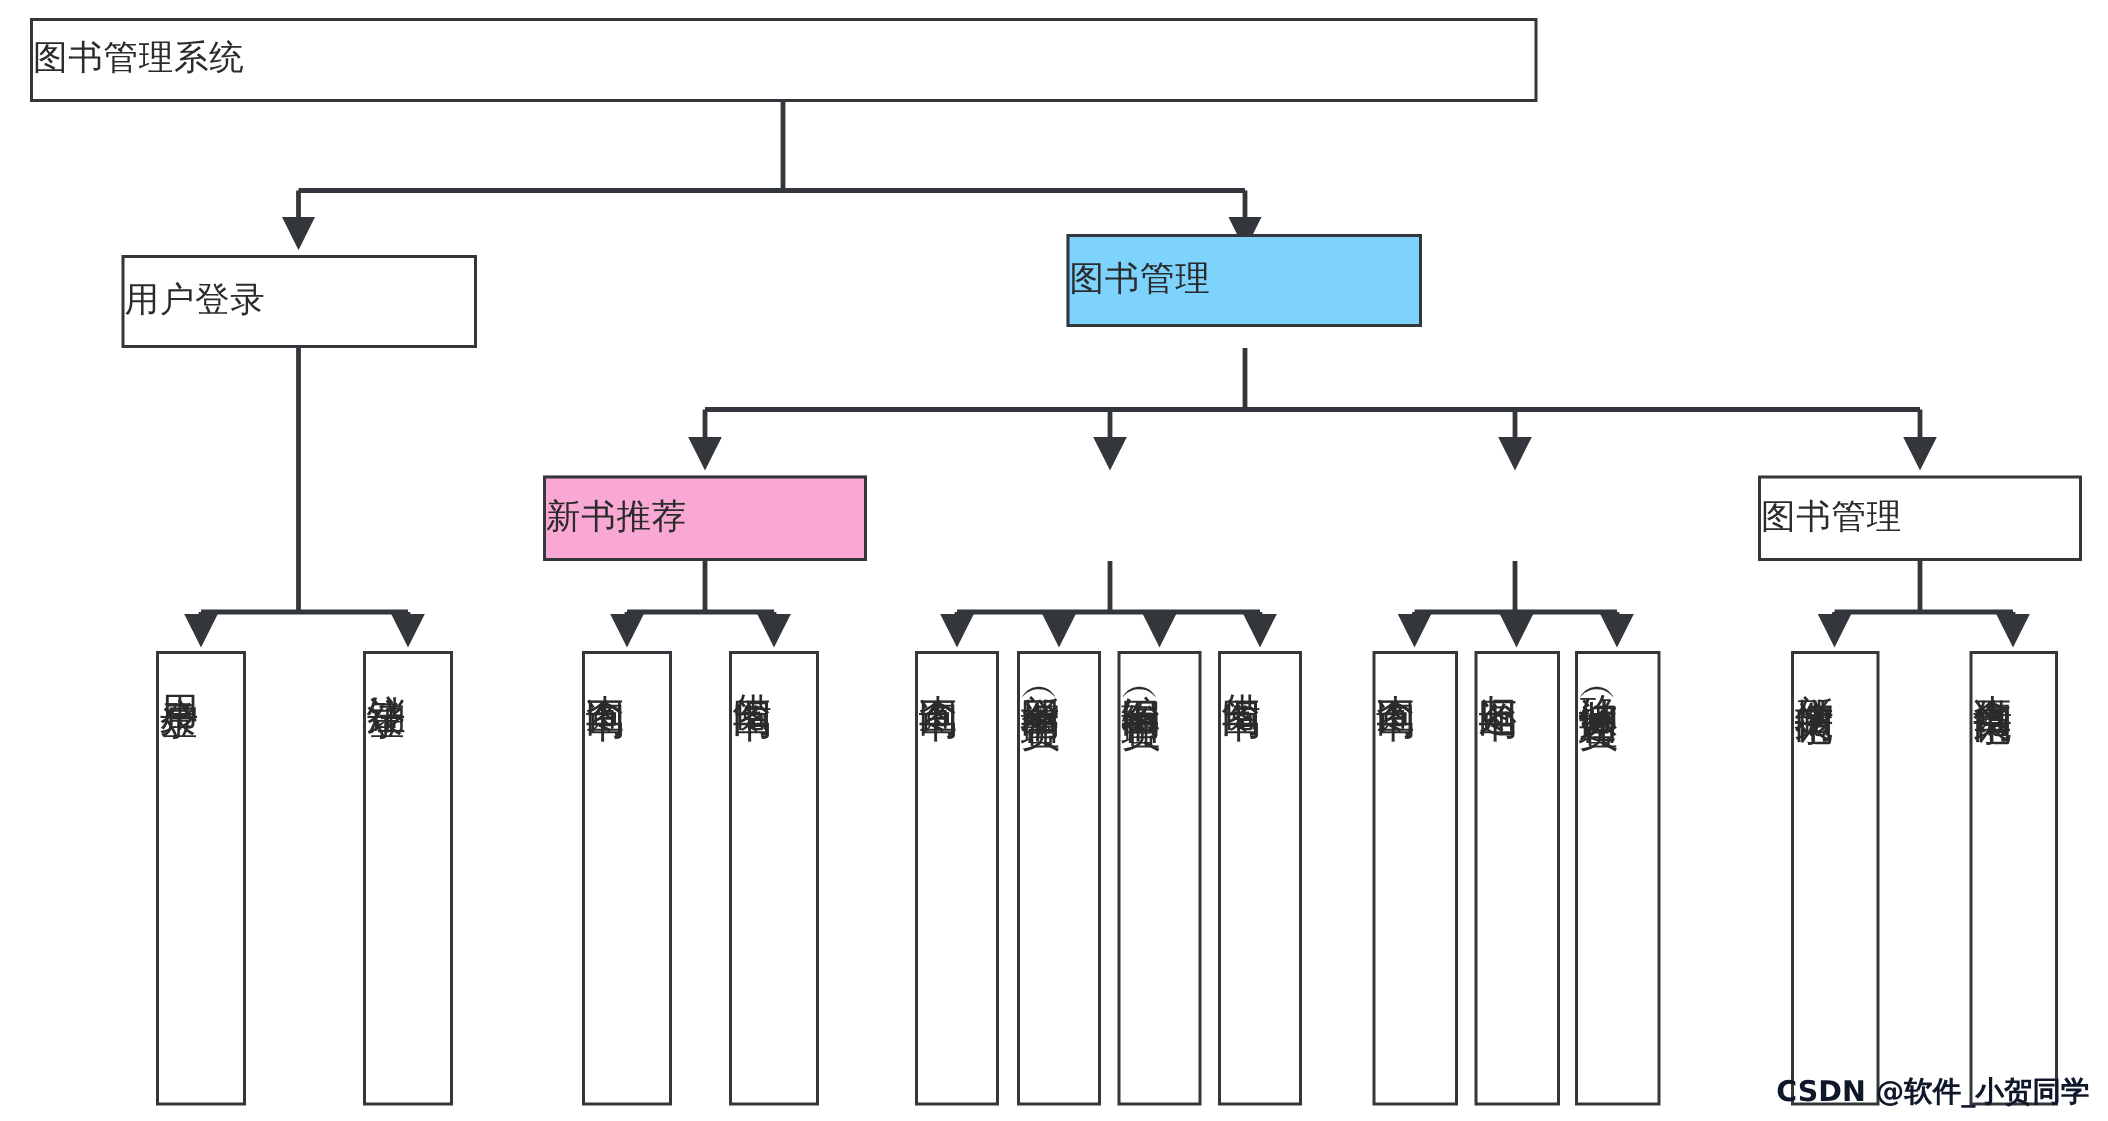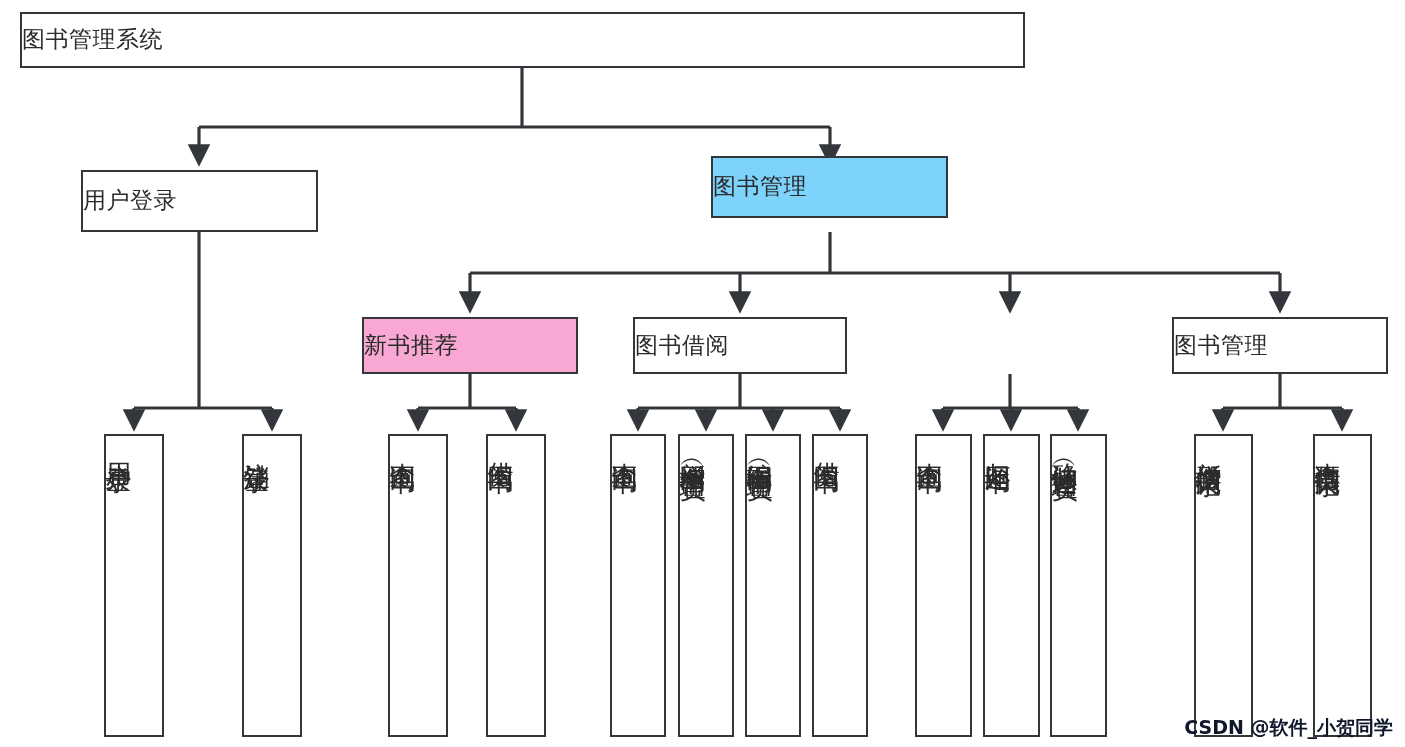--- a/index.html
+++ b/index.html
@@ -132,23 +132,20 @@
   <div class="node horiz" style="left: 81px; top: 170px; width: 237px; height: 62px; border-color: rgb(51, 55, 59); background: rgb(255, 255, 255); color: rgb(43, 43, 43);">
     <span class="node-label">用户登录</span>
   </div>
   <div class="node horiz" style="left: 711px; top: 156px; width: 237px; height: 62px; border-color: rgb(51, 55, 59); background: #7dd3fc; color: rgb(43, 43, 43);">
     <span class="node-label">图书管理</span>
   </div>
 
   <div class="node horiz" style="left: 362px; top: 317px; width: 216px; height: 57px; border-color: rgb(51, 55, 59); background: #f9a8d4; color: rgb(43, 43, 43);">
     <span class="node-label">新书推荐</span>
   </div>
-  <div class="node horiz" style="left: 633px; top: 317px; width: 214px; height: 57px; border-color: rgb(51, 55, 59); background: rgb(255, 255, 255); color: rgb(43, 43, 43);">
-    <span class="node-label">图书借阅</span>
-  </div>
   <div class="node horiz" style="left: 1172px; top: 317px; width: 216px; height: 57px; border-color: rgb(51, 55, 59); background: rgb(255, 255, 255); color: rgb(43, 43, 43);">
     <span class="node-label">图书管理</span>
   </div>
 
   <div class="node vert" style="left: 104px; top: 434px; width: 60px; height: 303px; border-color: rgb(51, 55, 59); background: rgb(255, 255, 255); color: rgb(43, 43, 43);">
     <span class="node-label">用户登录</span>
   </div>
   <div class="node vert" style="left: 242px; top: 434px; width: 60px; height: 303px; border-color: rgb(51, 55, 59); background: rgb(255, 255, 255); color: rgb(43, 43, 43);">
     <span class="node-label">注销登录</span>
   </div>

